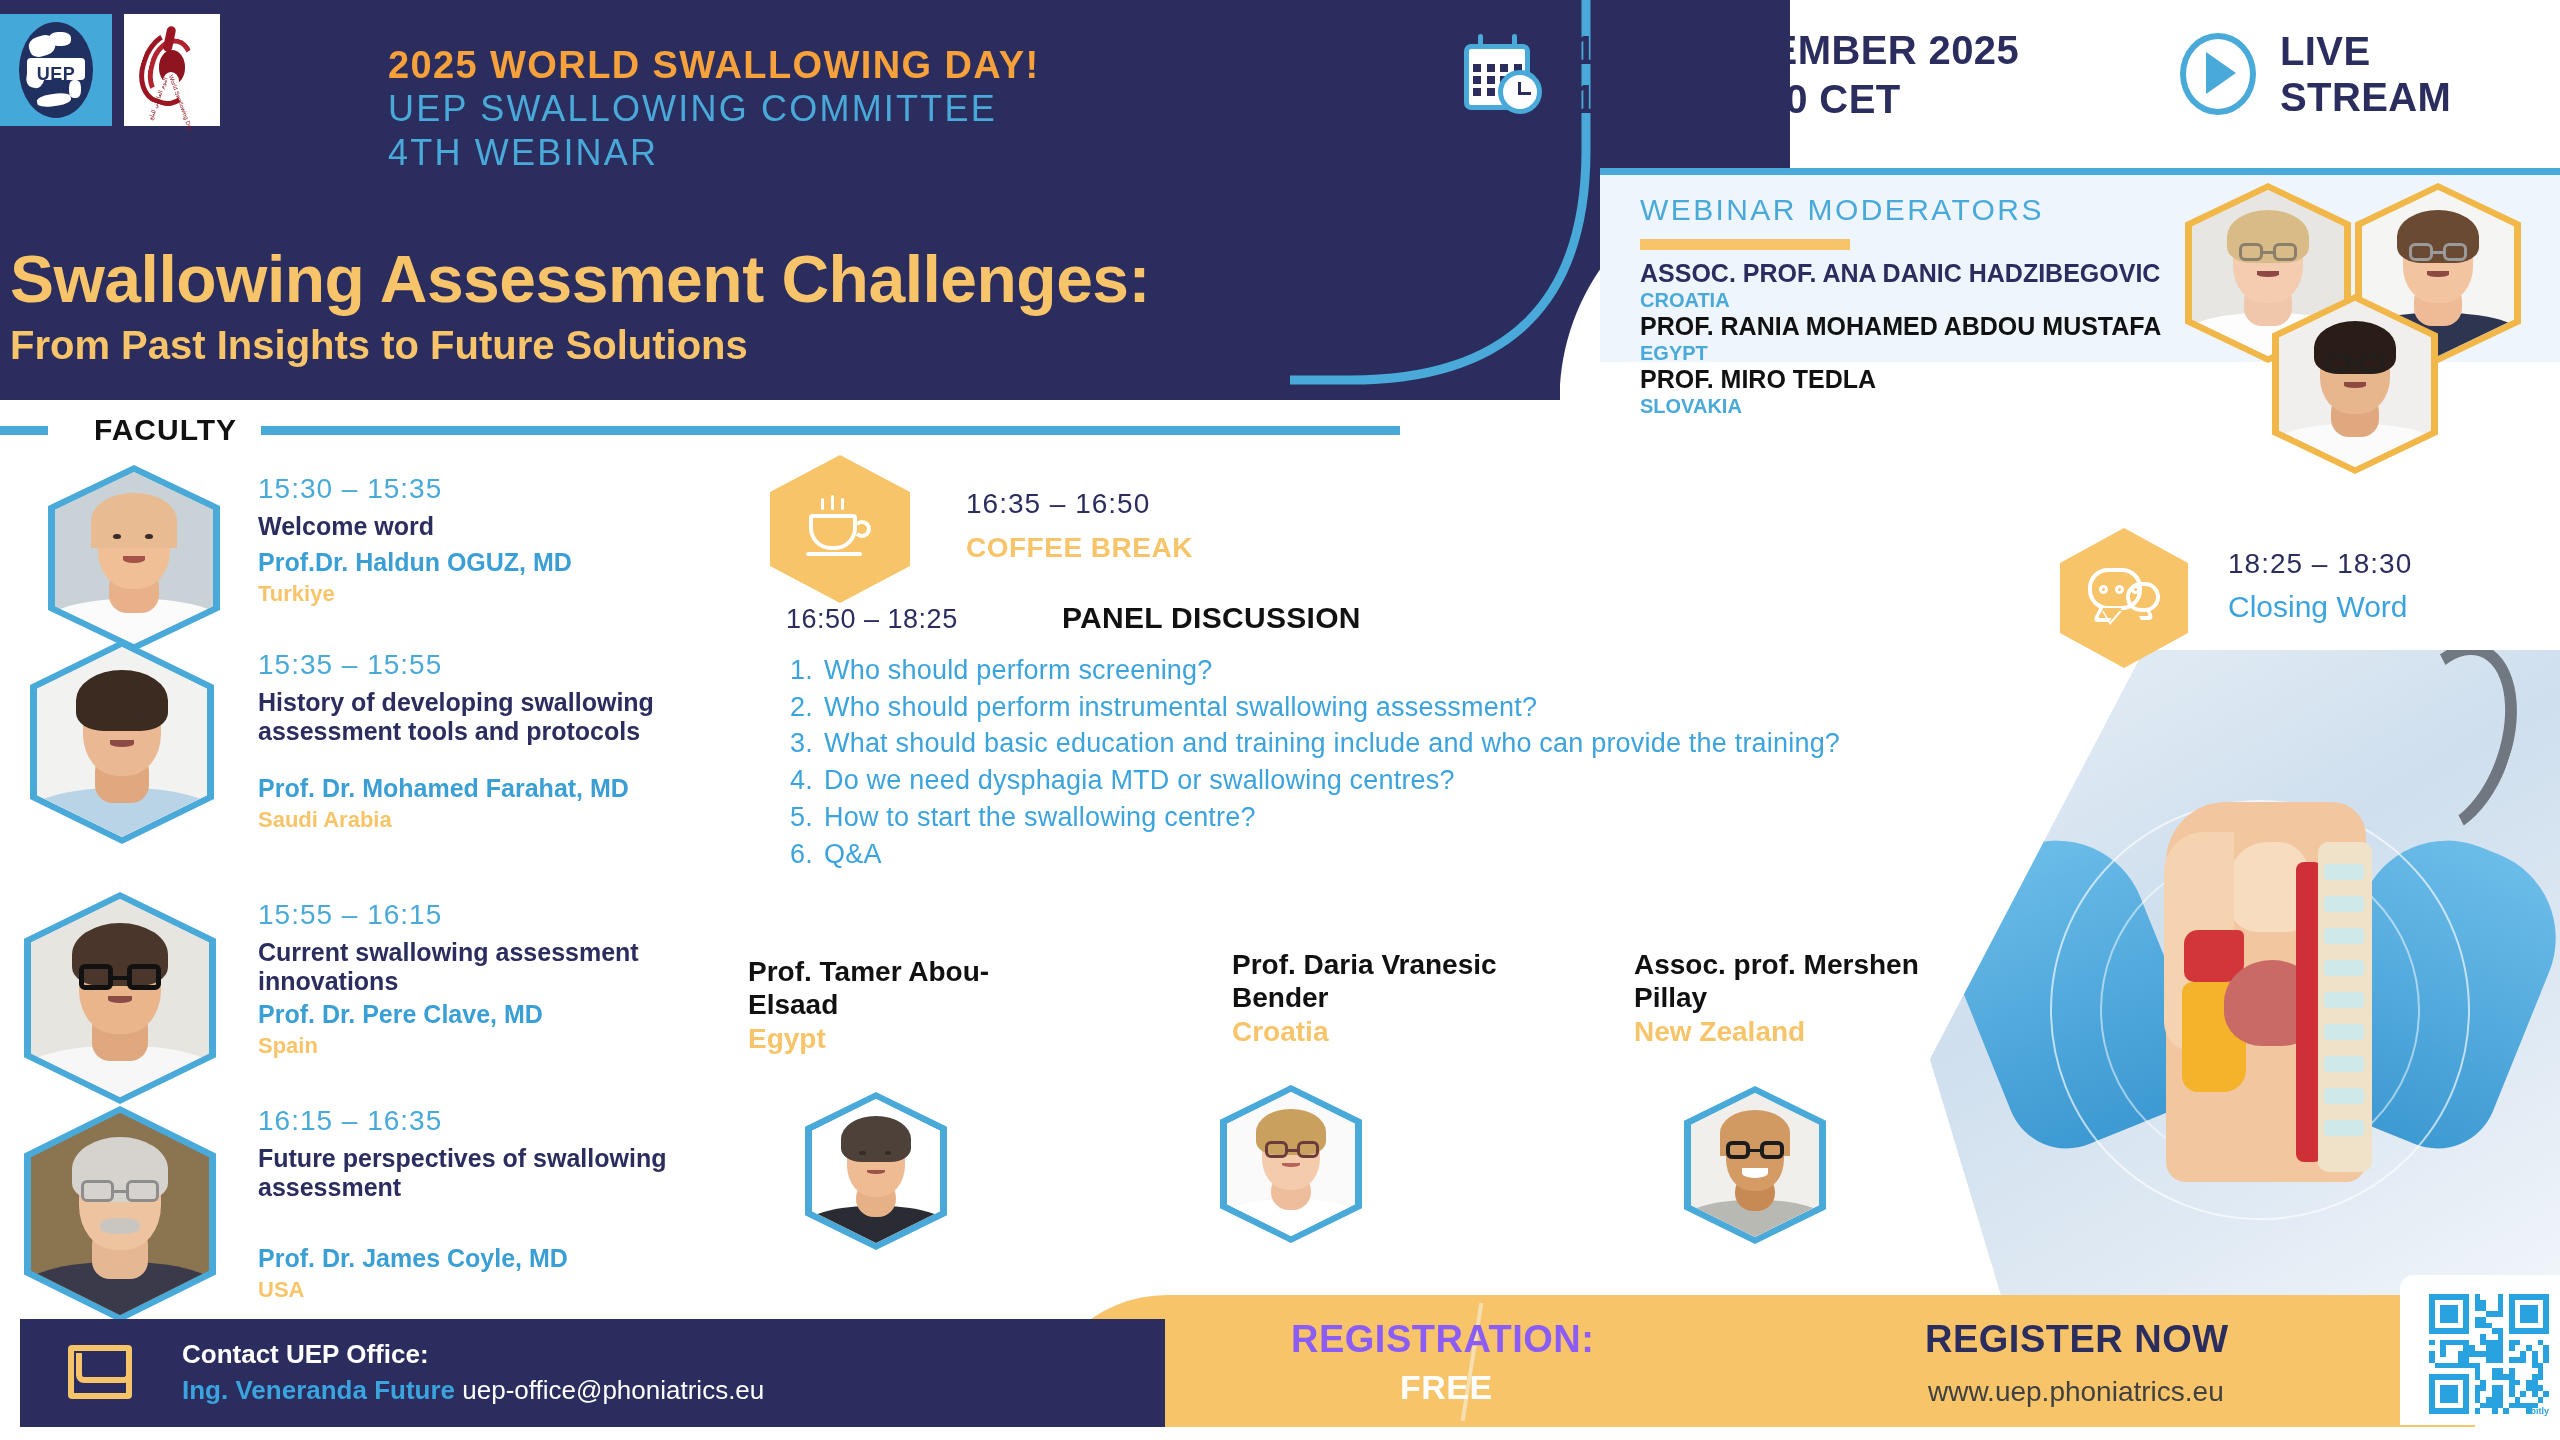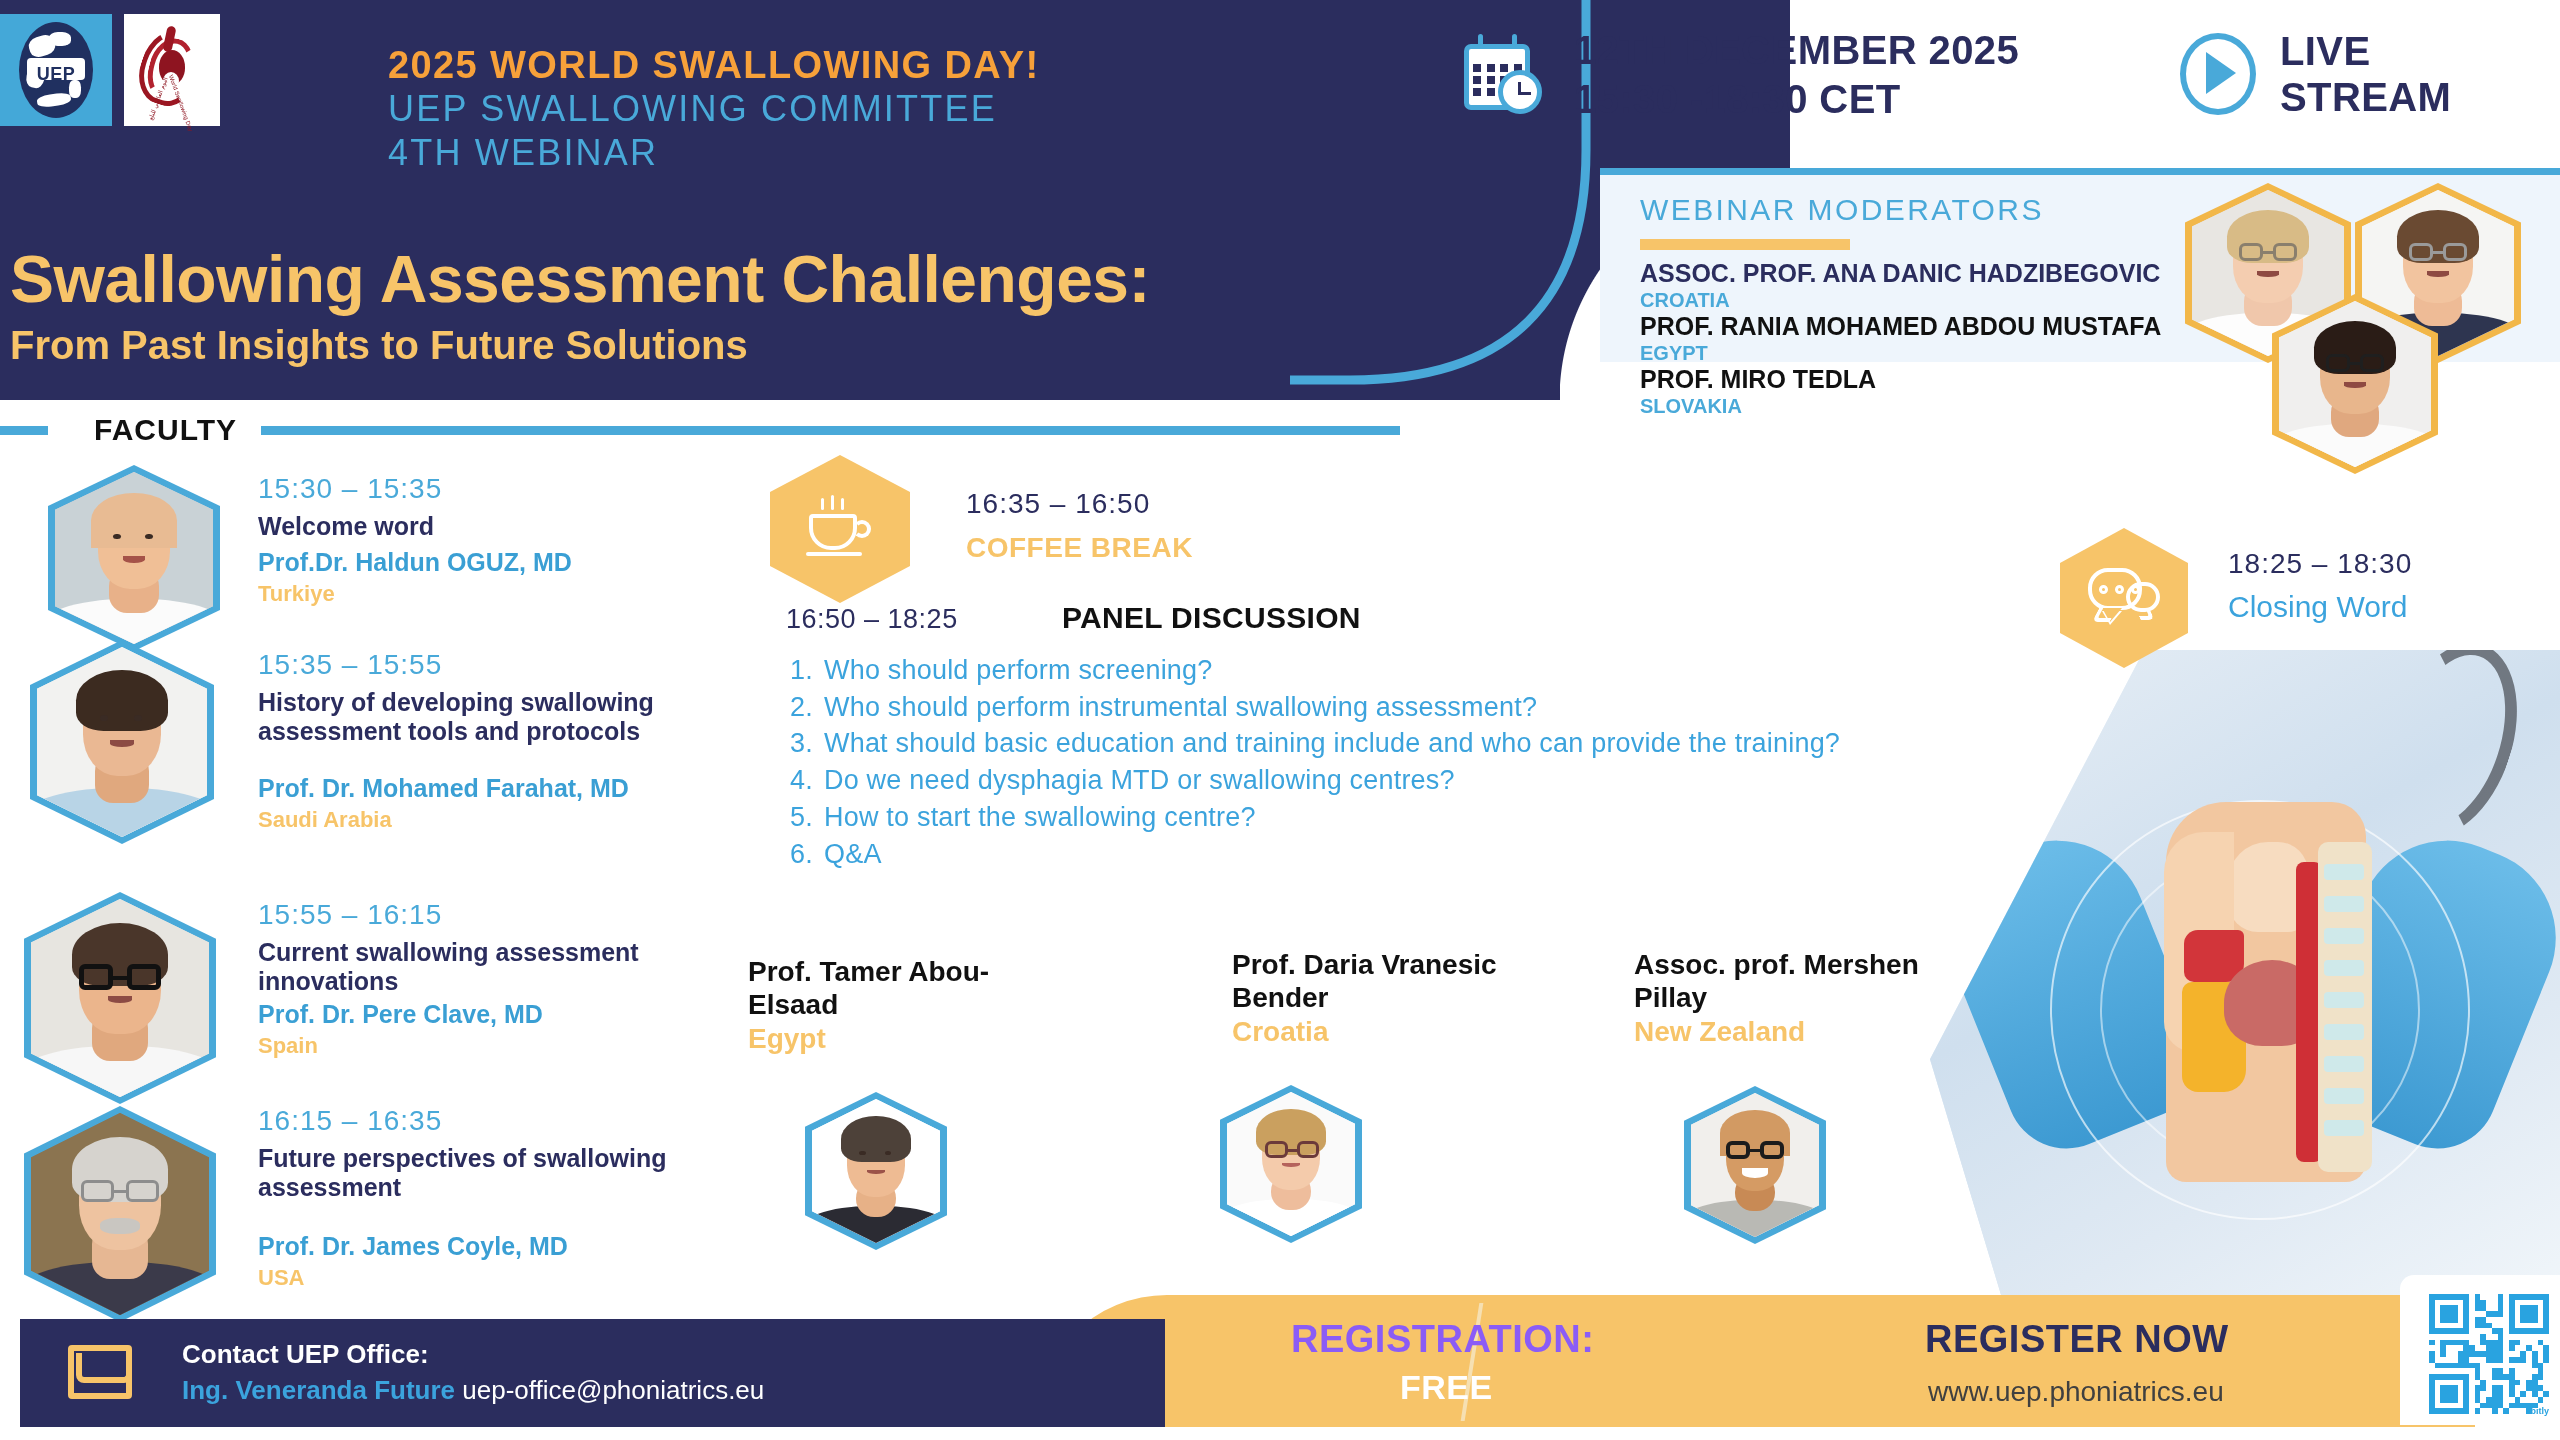--- a/index.html
+++ b/index.html
@@ -558,21 +558,21 @@
             <b style="background:#8d8d8d;"></b>
           </span>
           <span class="mouth" style="background:#c9c6c1; top:52%; height:8%; width:22%; left:39%; border-radius:40%;"></span>
         </div>
       </div>
     </div>
   </div>
   <div class="sess-text" style="left:258px; top:1104px; width:470px;">
     <div class="sess-time">16:15 – 16:35</div>
     <div class="sess-topic" style="margin-top:6px;">Future perspectives of swallowing assessment</div>
-    <div class="sess-speaker" style="margin-top:28px;">Prof. Dr. James Coyle, MD</div>
+    <div class="sess-speaker" style="margin-top:40px;">Prof. Dr. James Coyle, MD</div>
     <div class="sess-country" style="margin-top:4px;">USA</div>
   </div>
 
   <div class="hexicon" style="left:770px; top:455px; width:140px; height:148px;">
     <div class="cup">
       <span class="steam s1"></span>
         <span class="steam s2"></span>
         <span class="steam s3"></span>
       <span class="body"></span>
         <span class="handle"></span>

